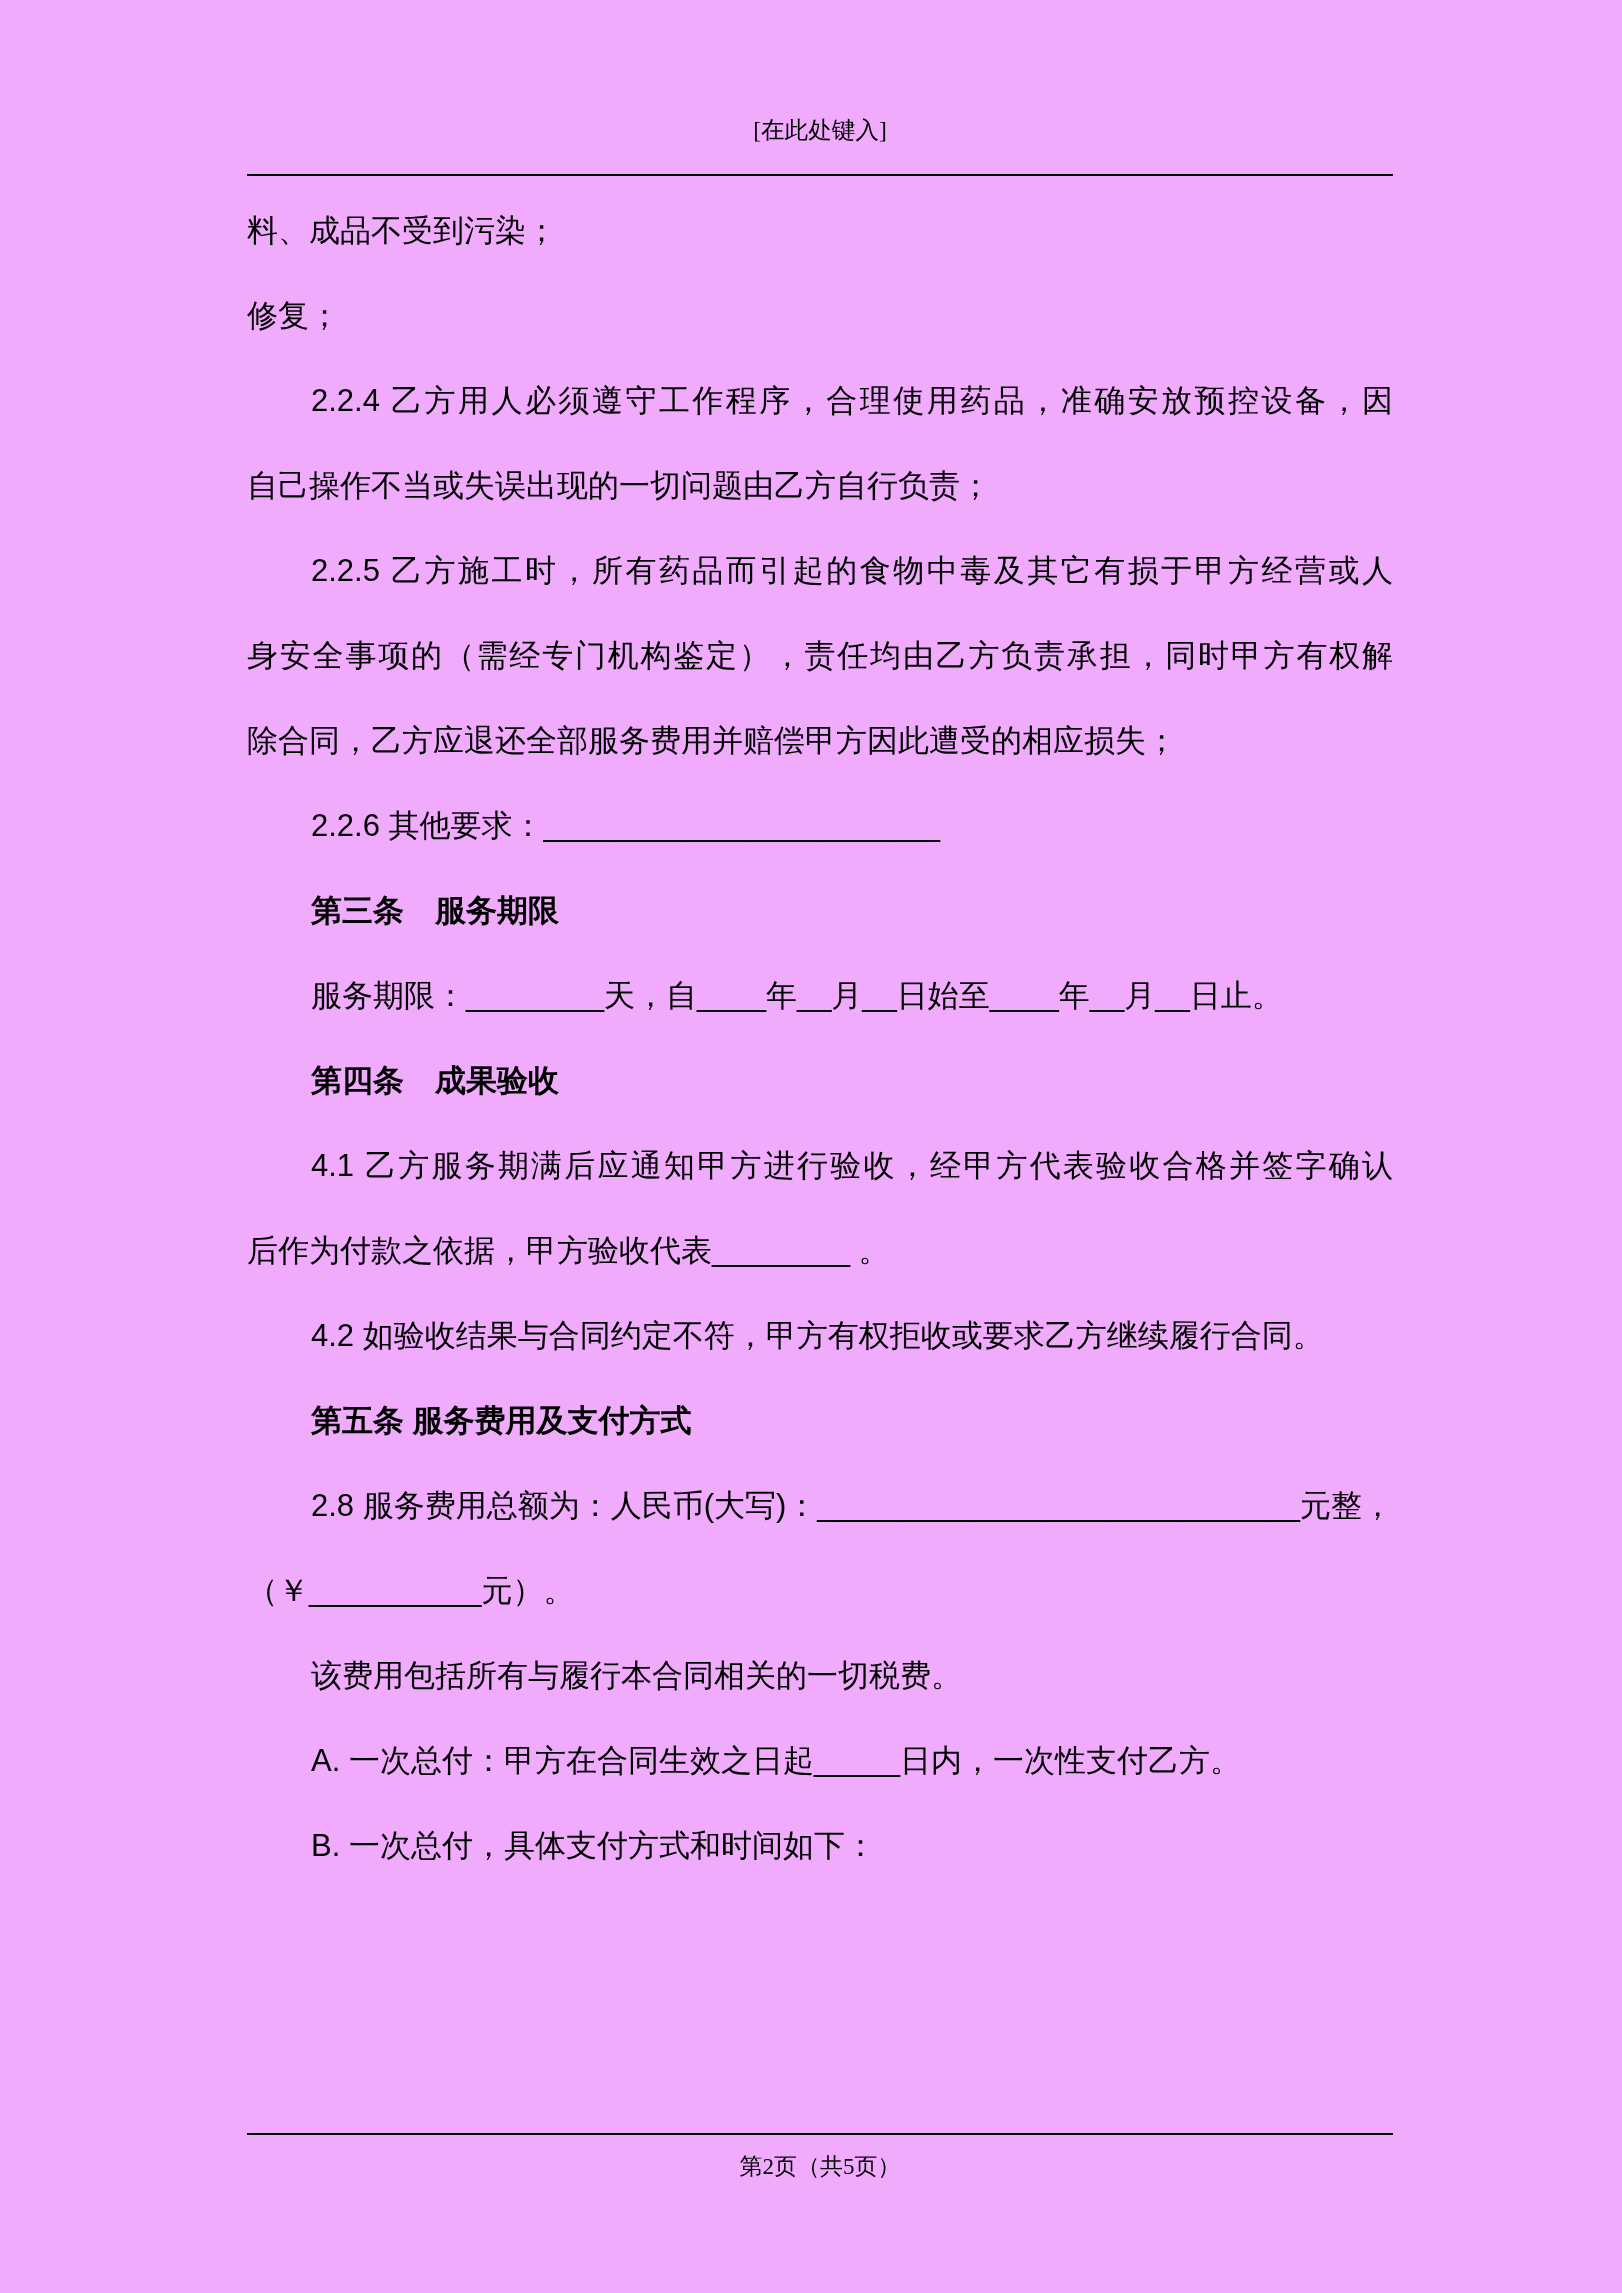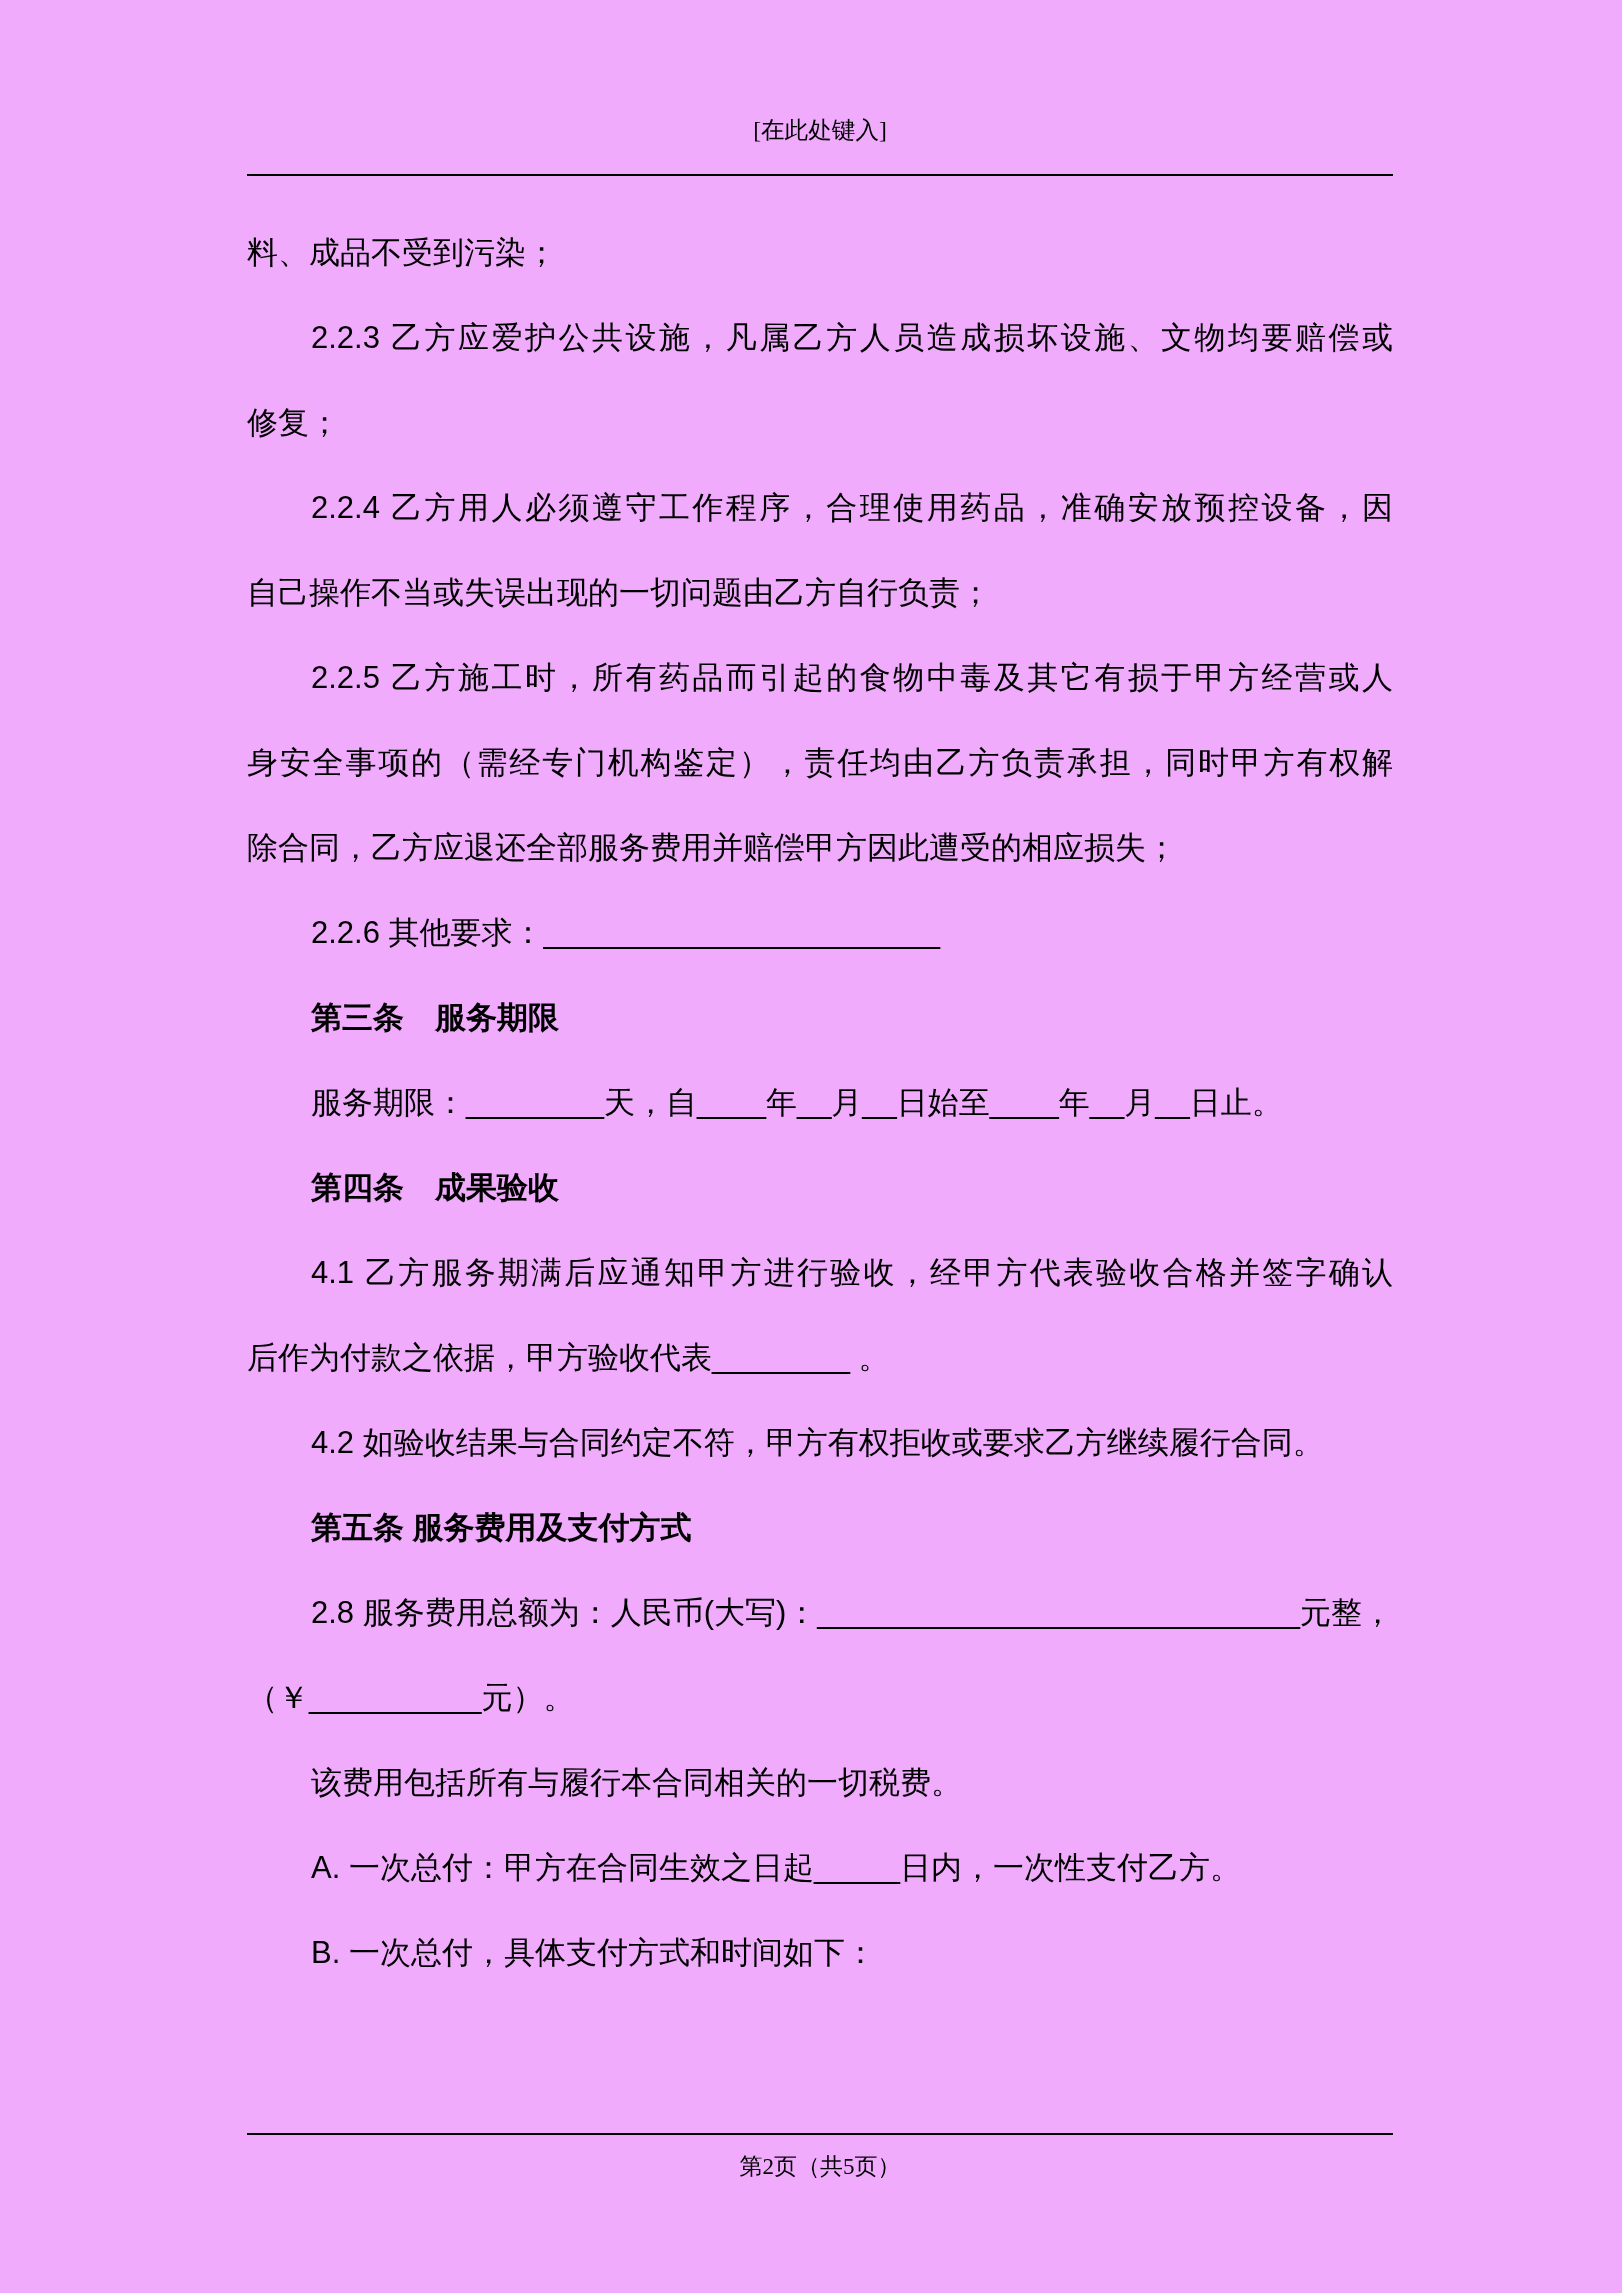--- a/index.html
+++ b/index.html
@@ -33,21 +33,21 @@
   }
   .header-rule {
     margin-top: 29px;
     border-bottom: 2.7px solid #000000;
     height: 0;
   }
   .doc-body {
     position: absolute;
     left: 247px;
     right: 230px;
-    top: 210px;
+    top: 188px;
   }
   .line {
     font-size: 31px;
     line-height: 85px;
     white-space: nowrap;
   }
   .line.indent { text-indent: 64px; }
   .line.bold { font-weight: 700; }
   .line.justify {
     white-space: normal;
@@ -74,21 +74,20 @@
 
 <div class="page">
 
   <header class="doc-header">
     <div class="header-text">[在此处键入]</div>
     <div class="header-rule"></div>
   </header>
 
   <main class="doc-body">
     <div class="line">料、成品不受到污染；</div>
-    <div class="line indent justify">2.2.3 乙方应爱护公共设施，凡属乙方人员造成损坏设施、文物均要赔偿或</div>
     <div class="line">修复；</div>
     <div class="line indent justify">2.2.4 乙方用人必须遵守工作程序，合理使用药品，准确安放预控设备，因</div>
     <div class="line">自己操作不当或失误出现的一切问题由乙方自行负责；</div>
     <div class="line indent justify">2.2.5 乙方施工时，所有药品而引起的食物中毒及其它有损于甲方经营或人</div>
     <div class="line justify">身安全事项的（需经专门机构鉴定），责任均由乙方负责承担，同时甲方有权解</div>
     <div class="line">除合同，乙方应退还全部服务费用并赔偿甲方因此遭受的相应损失；</div>
     <div class="line indent">2.2.6 其他要求：_______________________</div>
     <div class="line indent bold">第三条　服务期限</div>
     <div class="line indent">服务期限：________天，自____年__月__日始至____年__月__日止。</div>
     <div class="line indent bold">第四条　成果验收</div>

